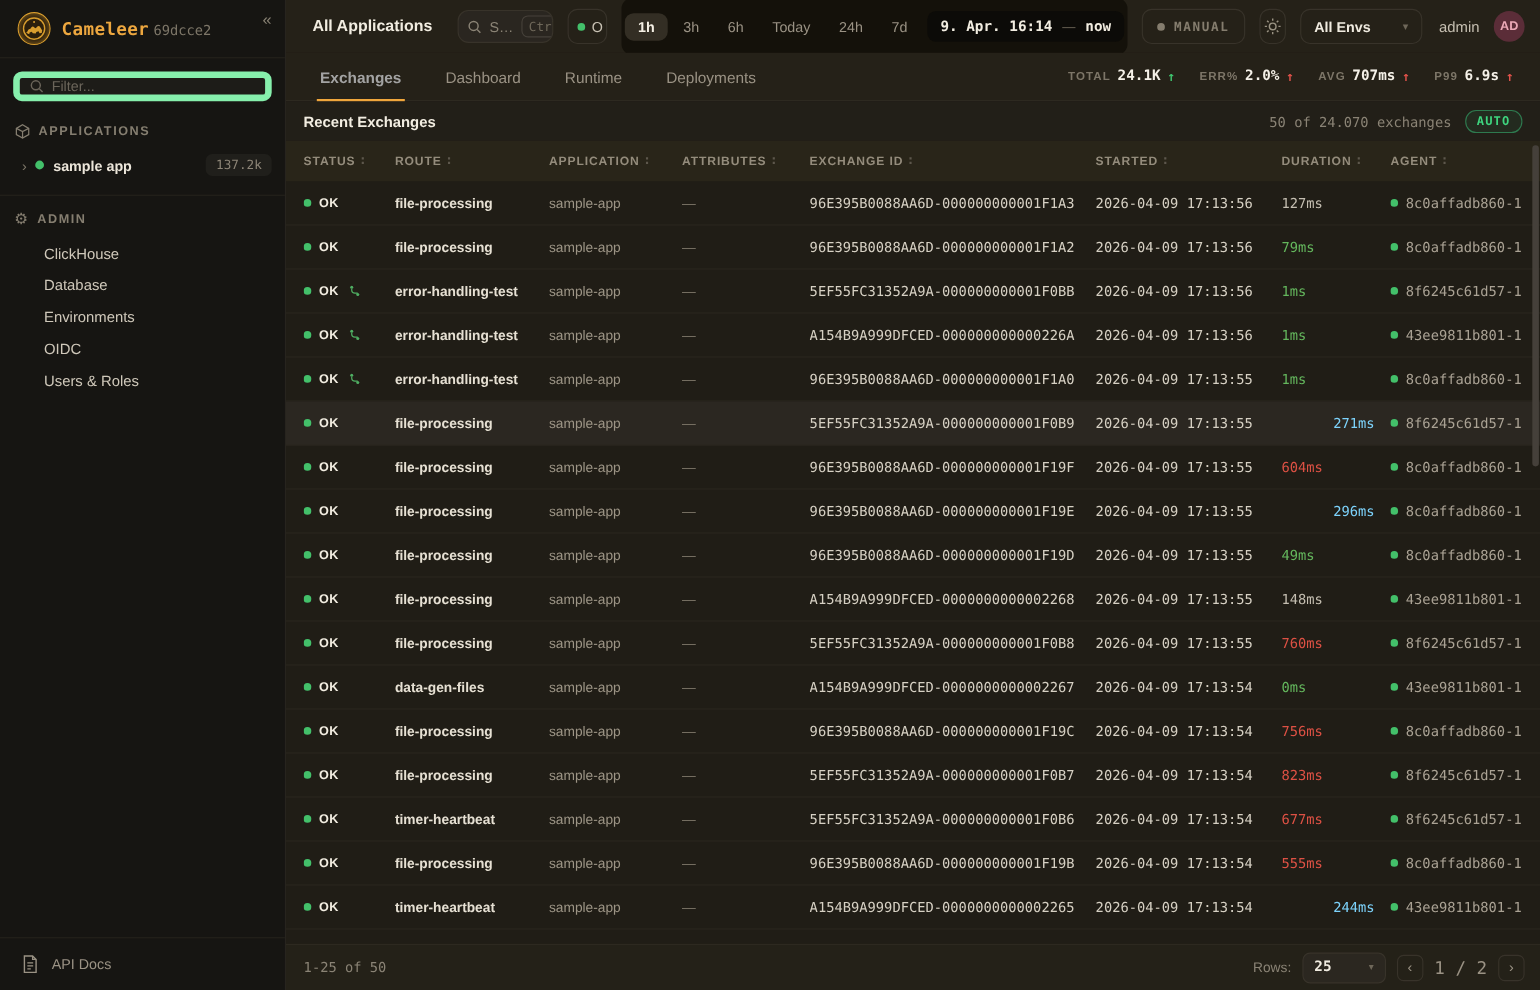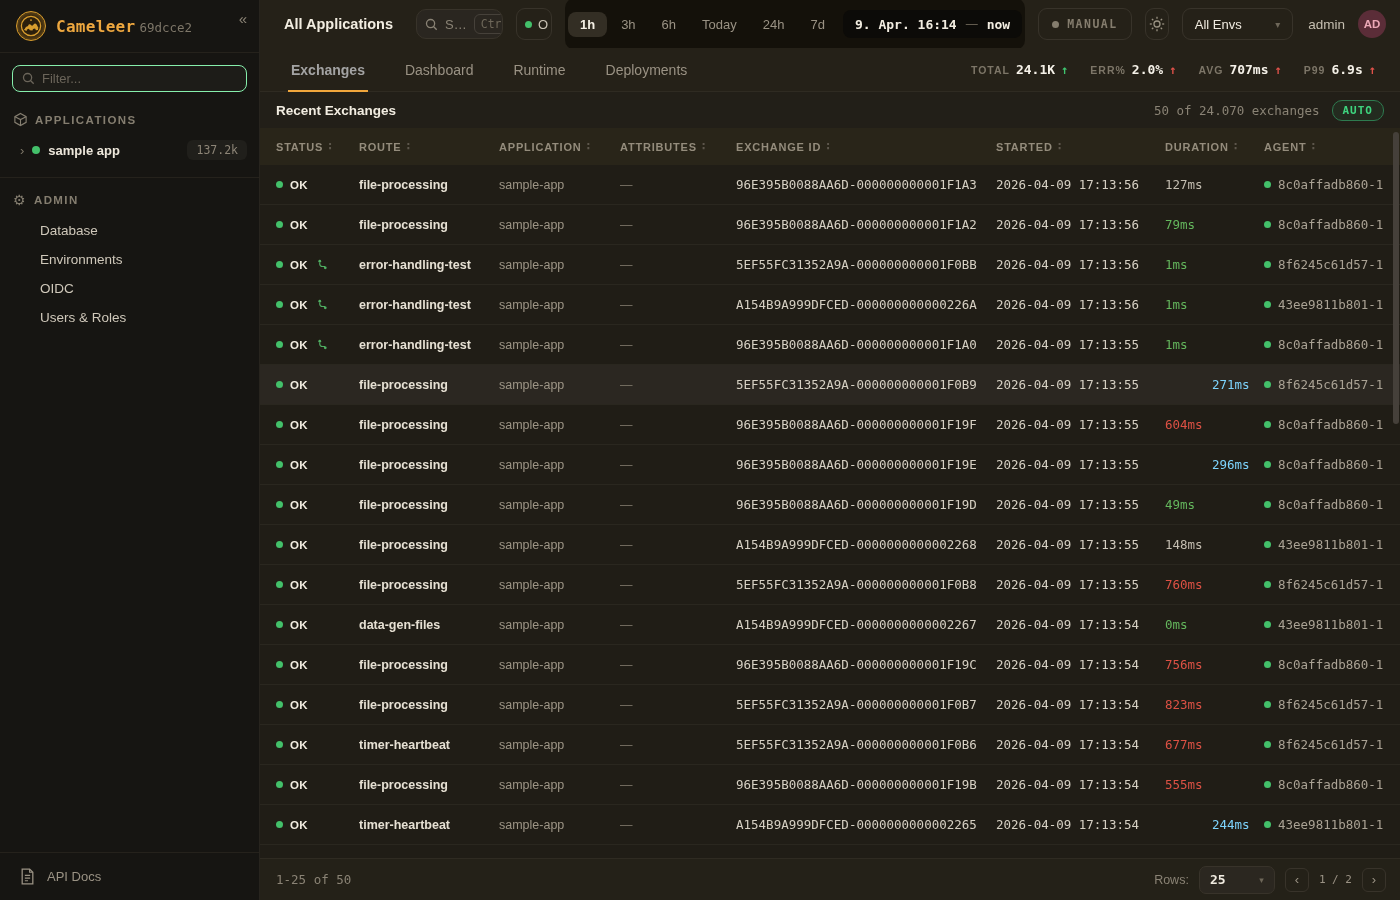--- a/index.html
+++ b/index.html
@@ -23,21 +23,21 @@
     width:30px; height:30px; border-radius:50%; background:#2b1f0d;
     border:1px solid #d89d2e; display:flex; align-items:center; justify-content:center;
     box-shadow:inset 0 0 6px rgba(216,157,46,.55); overflow:hidden;
   }
   .brand { margin-left:10px; font-family:"DejaVu Sans Mono","Liberation Mono",monospace; }
   .brand .bname { color:#eda73f; font-weight:bold; font-size:16px; letter-spacing:.3px; }
   .brand .ver { color:#7d7668; font-size:12.5px; margin-left:4px; }
   .collapse { position:absolute; right:12px; top:10px; color:#8a8375; font-size:15px; cursor:pointer; }
   .sb-div { border-top:1px solid #25221c; margin:0; }
   .sb-filter {
-    margin:12px 12px 6px 12px; height:27px; background:#1d1c18; border:1px solid #86efac;
+    margin:12px 12px 6px 12px; height:27px; background:#1d1c18; border:6px solid #86efac;
     border-radius:8px; display:flex; align-items:center; padding:0 9px; gap:7px;
   }
   .sb-filter input {
     background:transparent; border:none; outline:none; color:#cfc8ba;
     font-size:13px; width:100%; font-family:inherit;
   }
   .sb-filter input::placeholder { color:#6b655a; }
   .sb-sec-head {
     display:flex; align-items:center; gap:7px; padding:14px 14px 6px 13px;
     color:#857e70; font-size:11.5px; font-weight:bold; letter-spacing:1.4px;
@@ -110,21 +110,21 @@
   .tb-manual .dot { width:7px; height:7px; border-radius:50%; background:#857d6e; }
   .tb-iconbtn {
     width:34px; height:32px; border:1px solid #38332a; border-radius:9px;
     display:flex; align-items:center; justify-content:center; cursor:pointer; color:#9a9383;
   }
   .tb-env {
     width:150px; height:32px; border:1px solid #38332a; border-radius:9px;
     display:flex; align-items:center; justify-content:space-between; padding:0 12px;
     cursor:pointer;
   }
-  .tb-env .val { font-size:13px; font-weight:normal; color:#f0ebe0; }
+  .tb-env .val { font-size:13px; font-weight:bold; color:#f0ebe0; }
   .tb-env .caret { color:#6e6759; font-size:10px; }
   .tb-user { color:#c6bfb1; font-size:13.5px; margin-left:2px; white-space:nowrap; }
   .tb-avatar {
     width:28px; height:28px; border-radius:50%; background:#5b2d38; color:#eba8b6;
     font-size:11.5px; font-weight:bold; display:flex; align-items:center; justify-content:center;
     cursor:pointer; flex:none;
   }
 
   
   .tabsrow {
@@ -195,21 +195,21 @@
   .rows-select {
     width:76px; height:28px; background:#2b2720; border:1px solid #38332a; border-radius:7px;
     display:flex; align-items:center; justify-content:space-between; padding:0 10px; cursor:pointer;
   }
   .rows-select .v { font-size:13px; font-weight:bold; color:#f0ebe0; font-family:"DejaVu Sans Mono","Liberation Mono",monospace; }
   .rows-select .caret { color:#6e6759; font-size:9px; }
   .pg-btn {
     width:24px; height:24px; border:1px solid #38332a; border-radius:6px; color:#9a9284;
     display:flex; align-items:center; justify-content:center; font-size:13px; cursor:pointer;
   }
-  .pg-info { color:#9a9284; font-size:11px; font-family:"DejaVu Sans Mono","Liberation Mono",monospace; }
+  .pg-info { color:#9a9284; font-size:16px; font-family:"DejaVu Sans Mono","Liberation Mono",monospace; }
 
   .scrollthumb {
     position:absolute; right:1px; top:132px; width:6px; height:292px;
     background:#45403a; border-radius:3px;
   }
 </style>
 </head>
 <body>
 
 <div class="app">
@@ -256,20 +256,21 @@
       <span class="badge mono">137.2k</span>
     </div>
 
     <div class="sb-div" style="margin-top:10px"></div>
 
     <div class="sb-sec-head">
       <span class="icn" style="font-family:'DejaVu Sans',sans-serif;font-size:14px;color:#857e70;font-weight:normal;">⚙</span>
       <span>ADMIN</span>
     </div>
     <nav class="sb-admin" id="admin-nav">
+        <span class="item">ClickHouse</span>
         <span class="item">Database</span>
         <span class="item">Environments</span>
         <span class="item">OIDC</span>
         <span class="item">Users &amp; Roles</span>
       </nav>
 
     <div class="sb-spacer"></div>
     <div class="sb-foot">
       <span class="icn">
         <svg width="15" height="17" viewBox="0 0 14 16">

